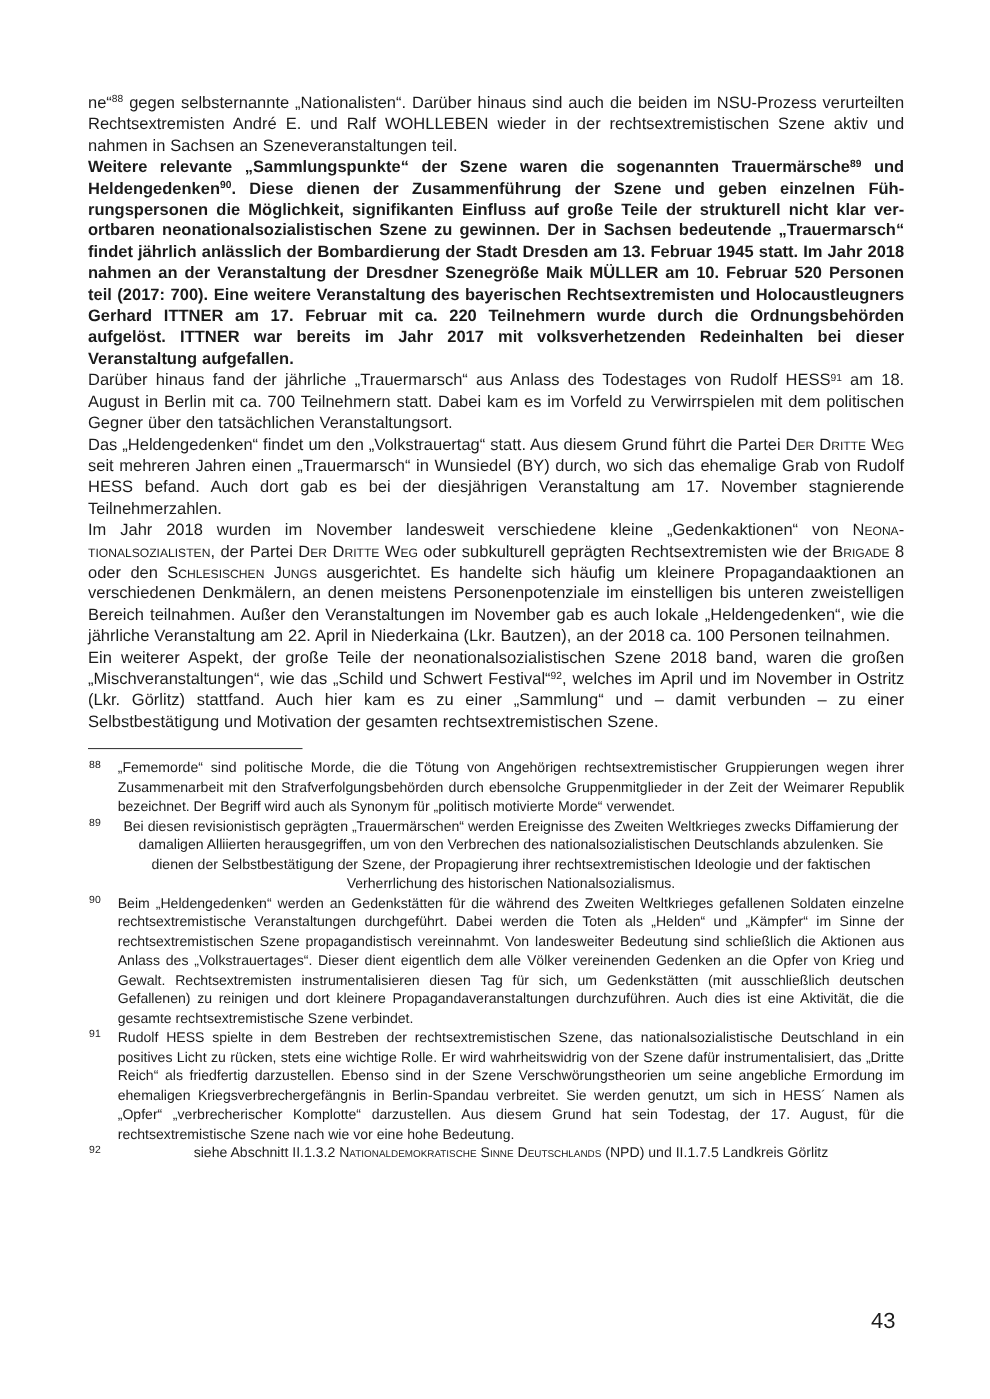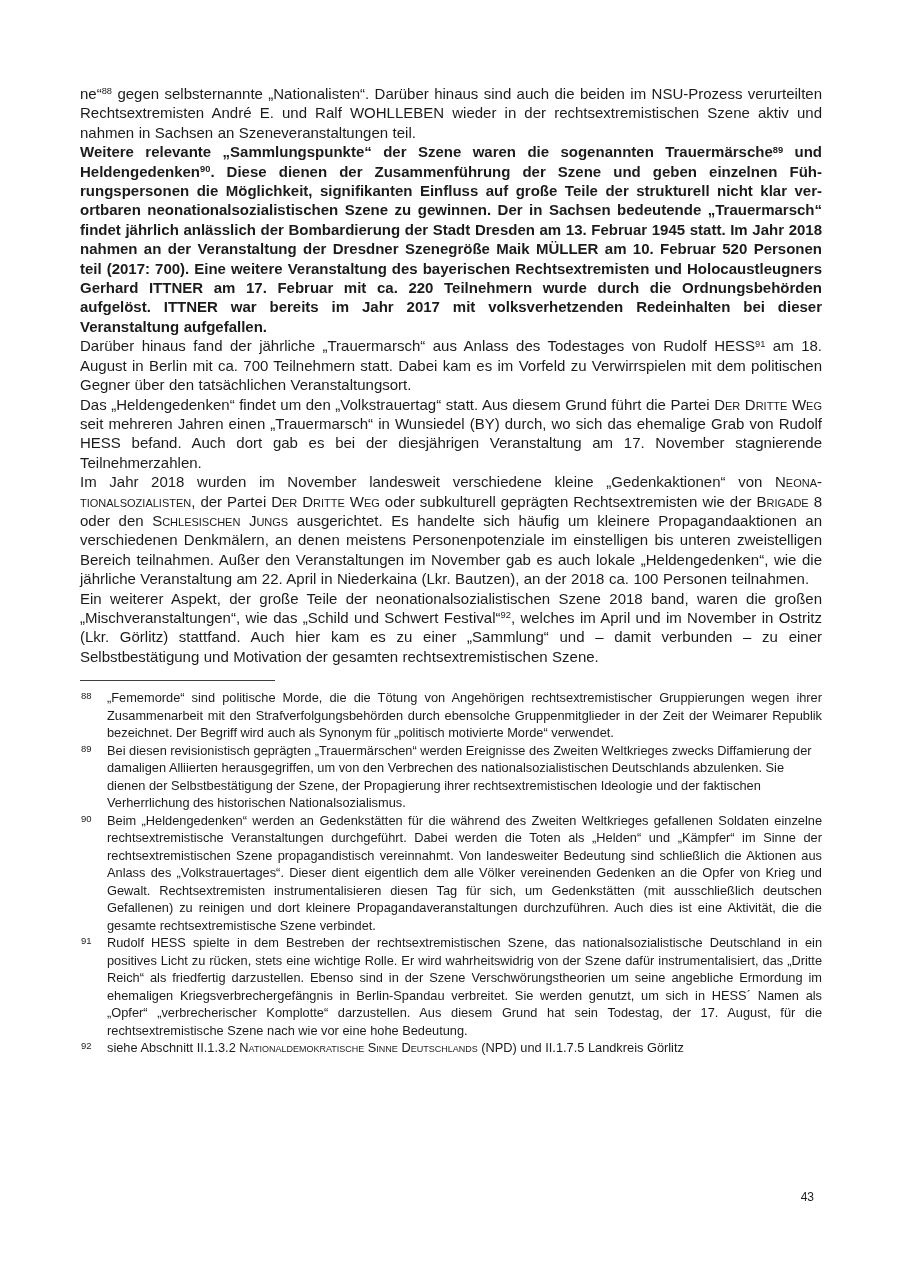--- a/index.html
+++ b/index.html
@@ -41,33 +41,33 @@
     margin: 14px 0 8px 0;
   }
   .footnotes { width: 742px; }
   .footnote {
     position: relative;
     padding-left: 27px;
     font-size: 12.8px;
     line-height: 17.5px;
   }
   .footnote.j .fn-text { text-align: justify; }
-  .footnote.l .fn-text { text-align: left; }
+  .footnote.l .fn-text { text-align: center; }
   .fn-num {
     position: absolute;
     left: 1px;
     top: -2px;
     font-size: 9.5px;
   }
   .fn-text { display: block; }
   .page-num {
     position: absolute;
     top: 1190px;
     right: 82px;
-    font-size: 12px;
+    font-size: 20px;
     color: #1b1b1b;
   }
 </style>
 </head>
 <body>
 
 <div class="page">
   <div class="content">
 
     <p class="par">ne“<sup>88</sup> gegen selbsternannte „Nationalisten“. Darüber hinaus sind auch die beiden im NSU-Prozess verurteilten Rechtsextremisten André E. und Ralf WOHLLEBEN wieder in der rechtsextremisti­schen Szene aktiv und nahmen in Sachsen an Szeneveranstaltungen teil.</p>

